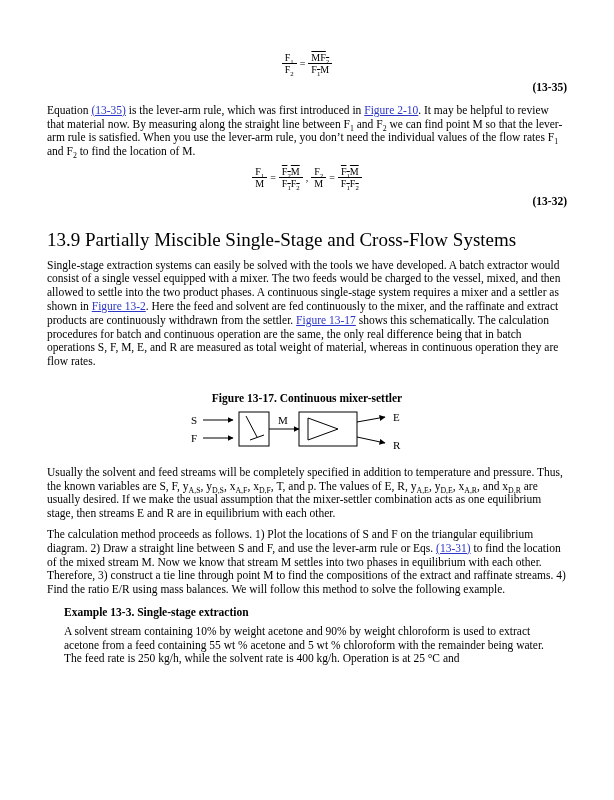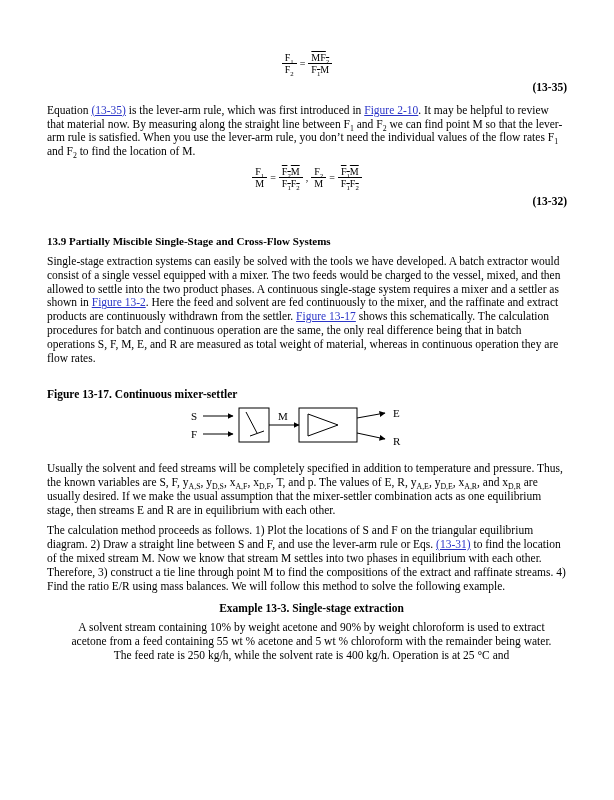--- a/index.html
+++ b/index.html
@@ -12,28 +12,28 @@
   
   .eq-block{margin:2px 0 4px 0;}
   .eq-row{display:flex;justify-content:center;align-items:center;
           font-size:10px;line-height:1.1;margin:2px 0;}
   .eq-number{text-align:right;font-weight:bold;font-size:11.5px;margin:6px 0 9px 0;}
   .frac{display:inline-block;text-align:center;vertical-align:middle;margin:0 3px;}
   .frac .num,.frac .den{display:block;padding:0 3px;}
   .frac .den{border-top:1px solid #000;}
   .ovl{text-decoration:overline;}
   
-  h2.section{font-size:11px;font-weight:bold;margin:26px 0 7px 0;}
+  h2.section{font-size:19px;font-weight:normal;margin:20px 0 7px 0;}
   
-  .fig-caption{font-weight:bold;margin:23px 0 4px 0;}
+  .fig-caption{text-align:center;font-weight:bold;margin:23px 0 4px 0;}
   .figure{display:flex;justify-content:center;margin:2px 0 8px 0;}
   .figure svg{display:block;}
   .figure text{font-family:"Liberation Serif", serif;font-size:11px;}
   
-  .example{margin:9px 8px 0 17px;text-align:center;}
+  .example{margin:9px 8px 0 17px;}
   .example-title{font-weight:bold;margin:0 0 5px 0;}
 </style>
 </head>
 <body>
 
 <div class="page">
 
   <div class="eq-block">
     <div class="eq-row"><span class="frac">
           <span class="num">F<sub>1</sub></span>

